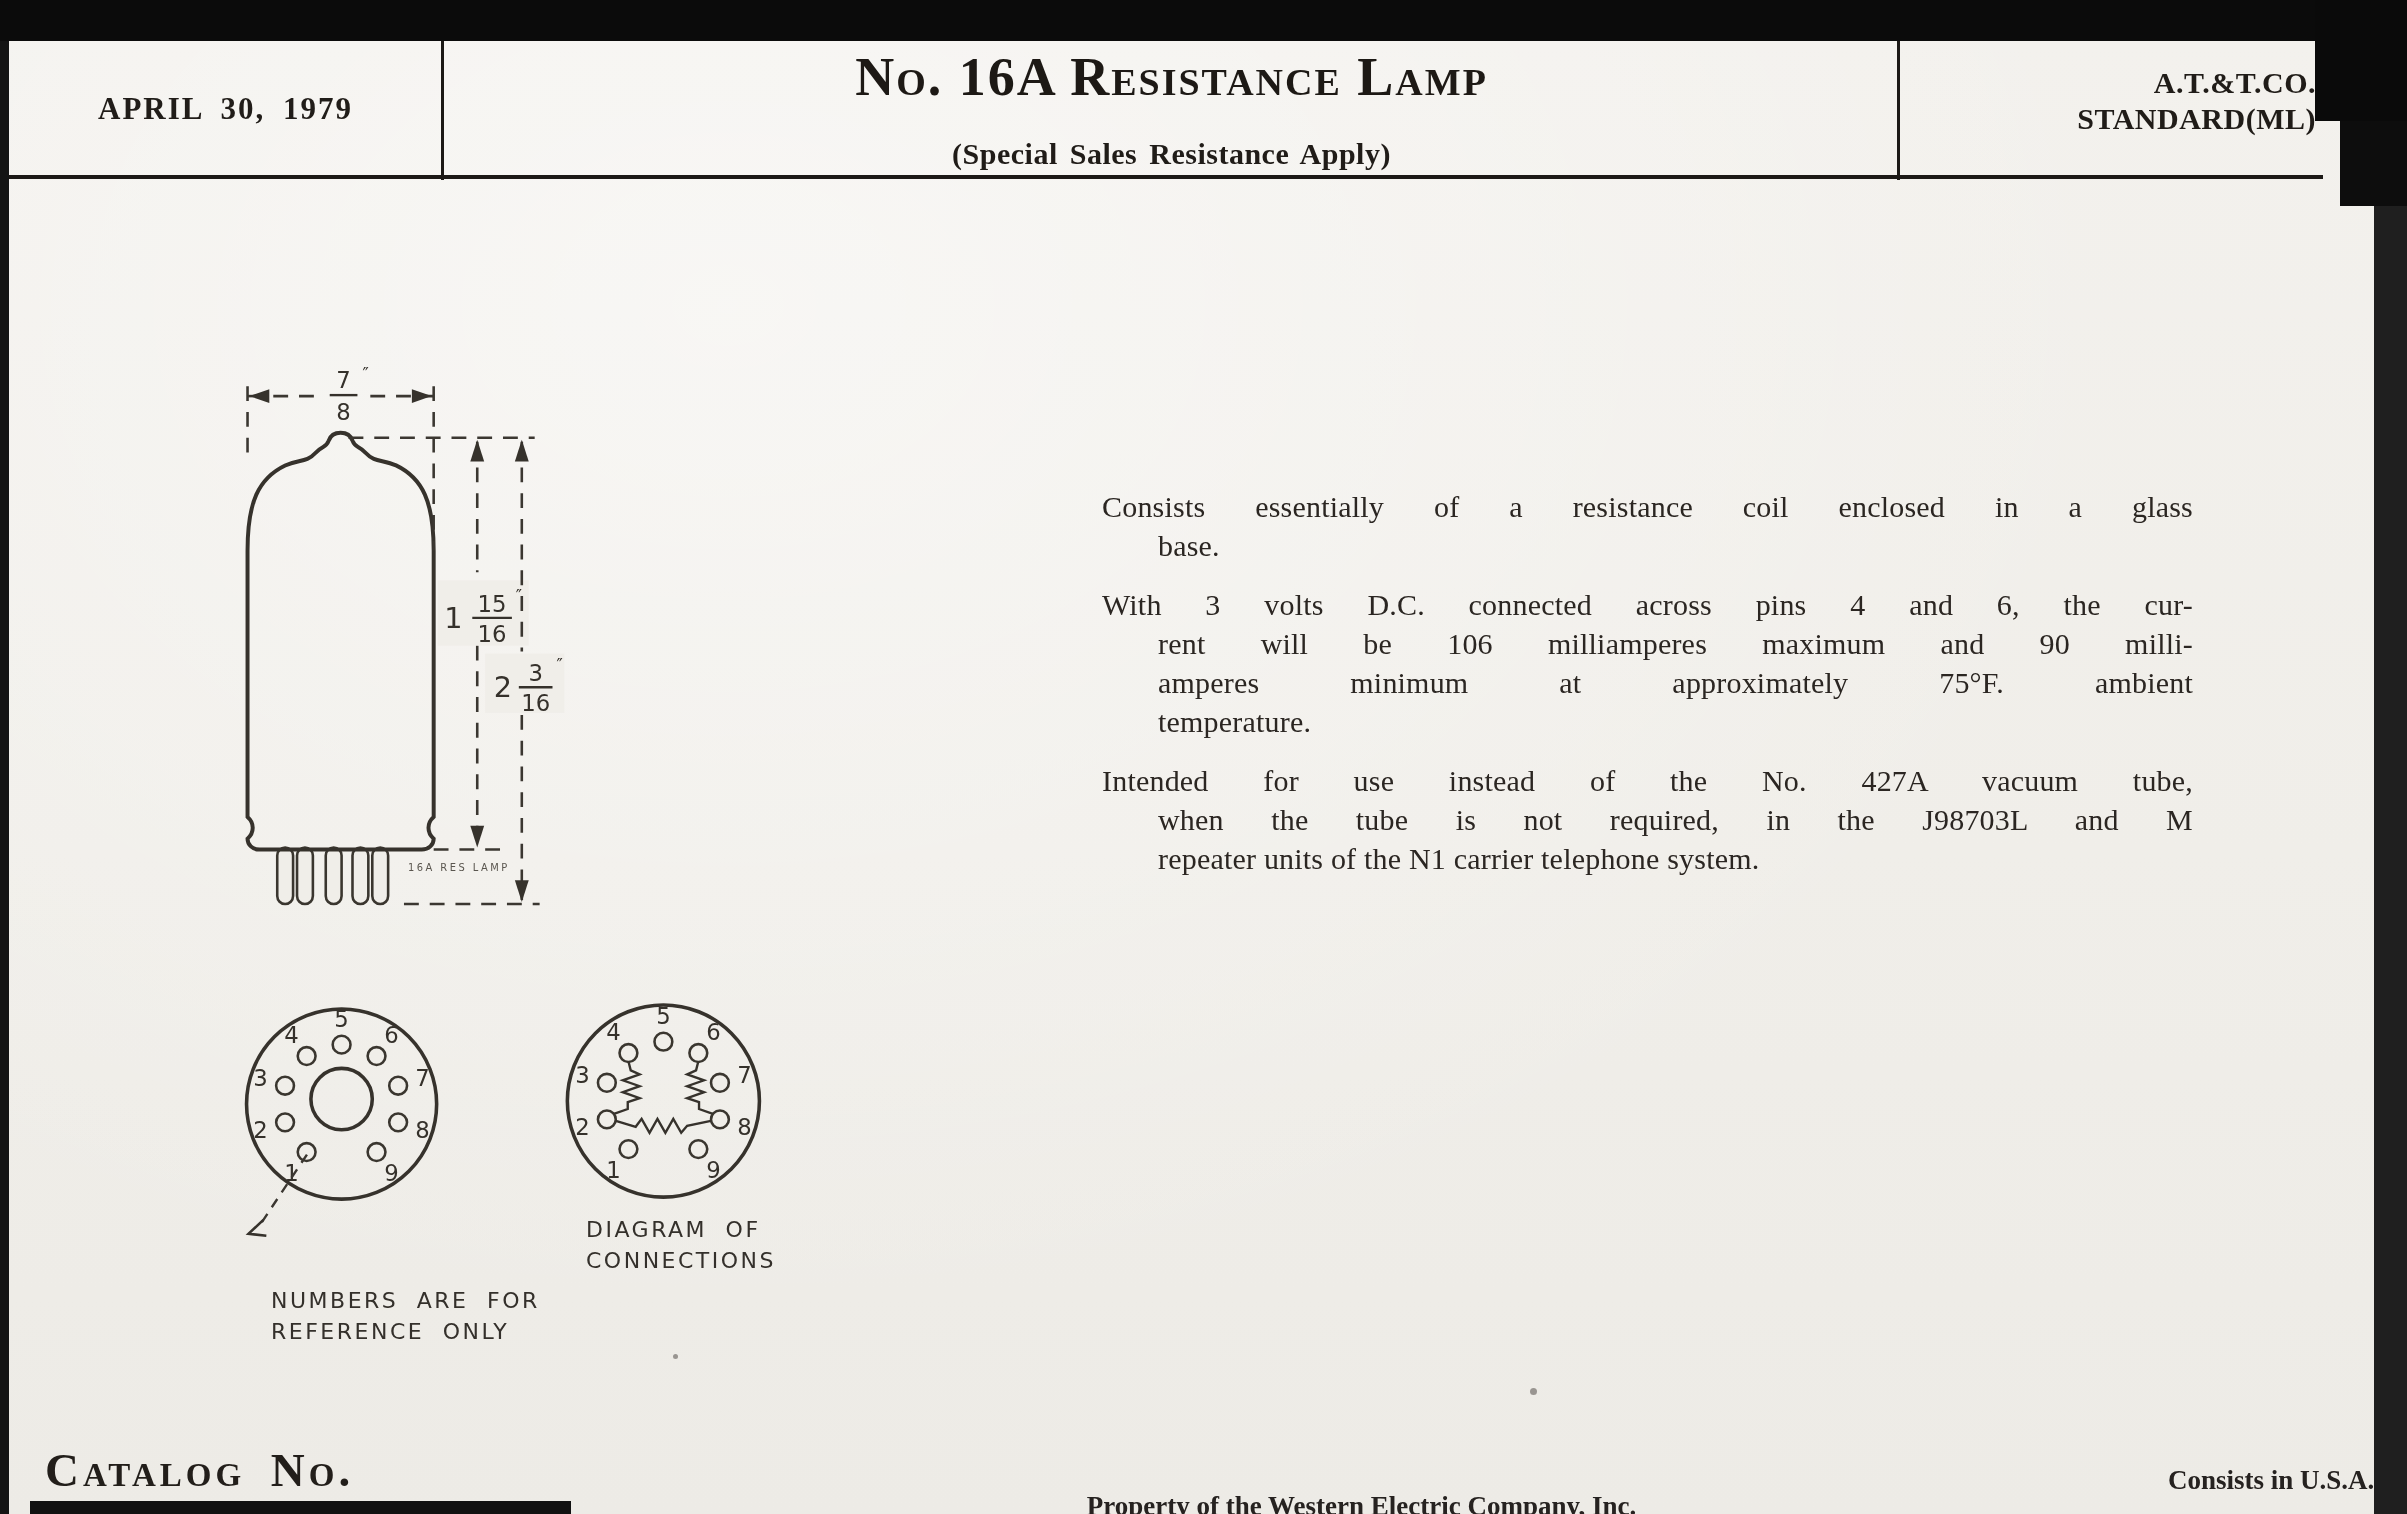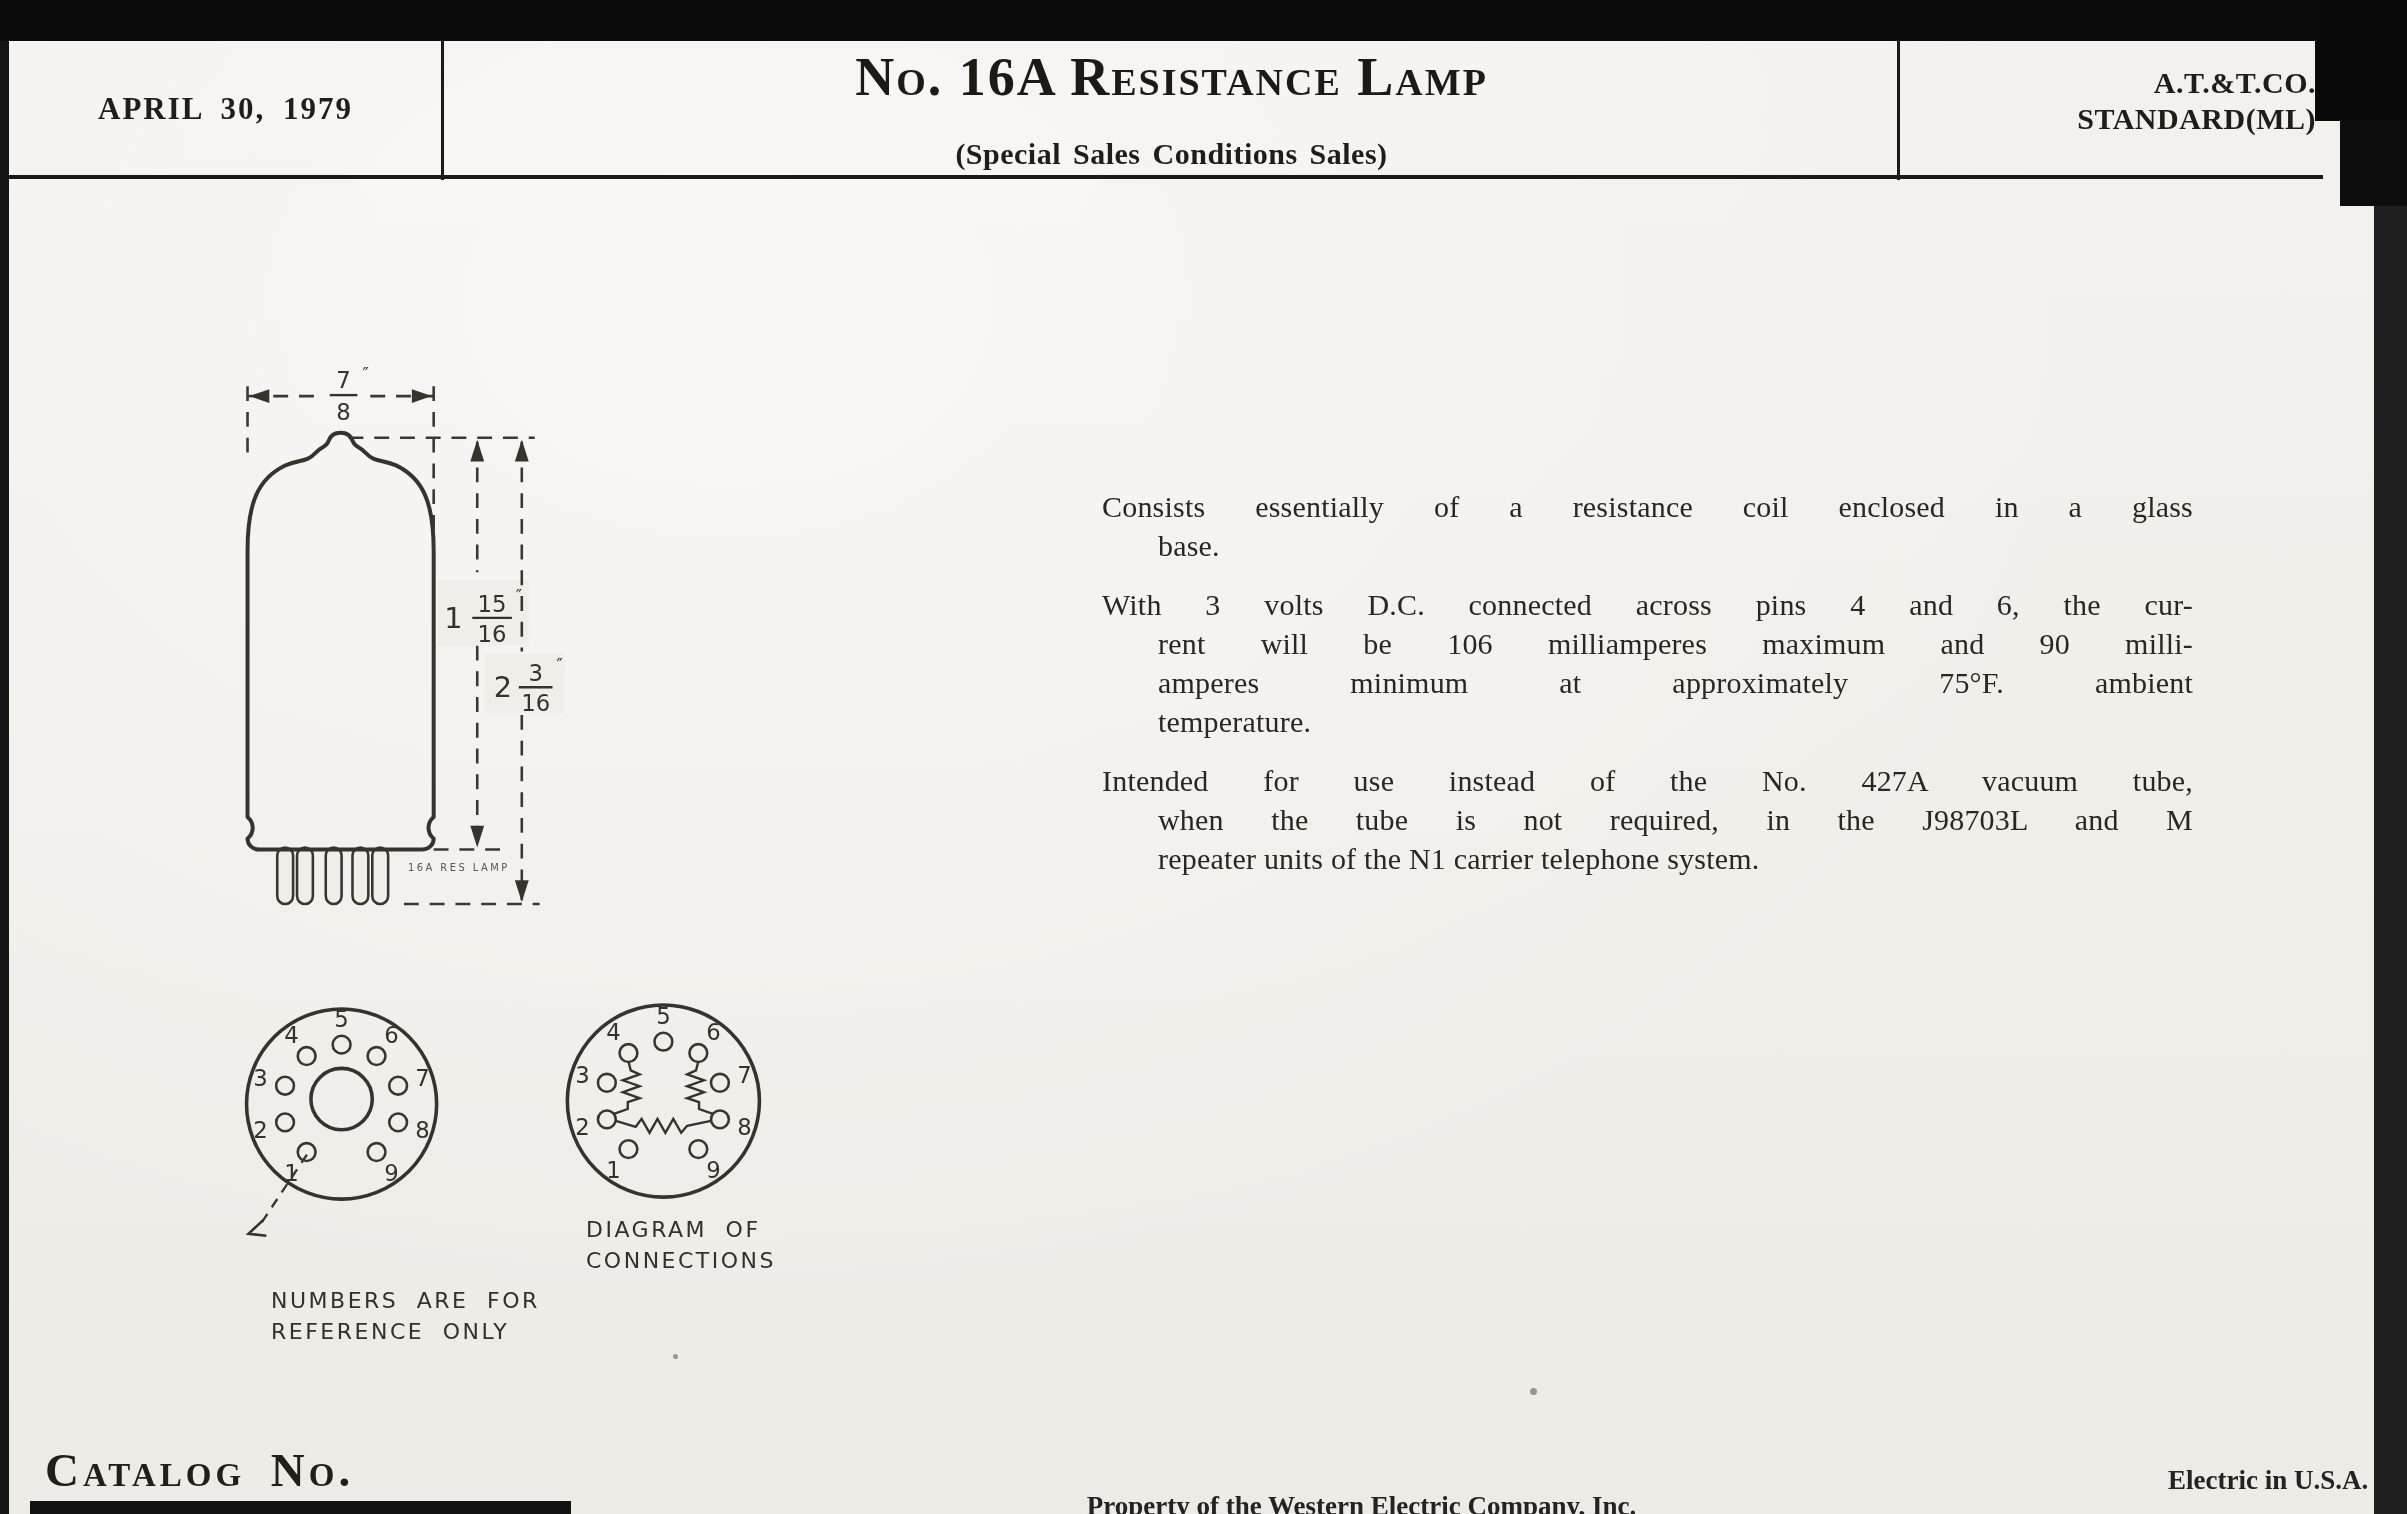--- a/index.html
+++ b/index.html
@@ -68,21 +68,21 @@
 <body>
 
 <div class="stage">
   <div class="paper"></div>
 
   <div class="vline" style="left:441px;"></div>
   <div class="vline" style="left:1897px;"></div>
   <div class="hrule"></div>
   <div class="h-date">APRIL 30, 1979</div>
   <div class="h-title">No. 16A Resistance Lamp</div>
-  <div class="h-sub">(Special Sales Conditions Sales)</div>
+  <div class="h-sub">(Special Sales Resistance Apply)</div>
   <div class="h-org">
     <div>A.T.&amp;T.CO.</div>
     <div>STANDARD(ML)</div>
   </div>
 
   <svg class="drawing" viewBox="0 0 2432 1530">
 
     <g>
 
       <g>
@@ -235,21 +235,21 @@
       </div>
       <div class="para">
         <div class="pline just">Intended for use instead of the No. 427A vacuum tube,</div>
         <div class="pline cont just">when the tube is not required, in the J98703L and M</div>
         <div class="pline cont">repeater units of the N1 carrier telephone system.</div>
       </div>
     </div>
 
   <div class="f-catalog">Catalog No.</div>
   <div class="f-prop">Property of the Western Electric Company, Inc.</div>
-  <div class="f-printed">Electric in U.S.A.</div>
+  <div class="f-printed">Consists in U.S.A.</div>
 
   <div class="band-top"></div>
   <div class="edge-left"></div>
   <div class="corner-tr"></div>
   <div class="edge-right-u"></div>
   <div class="edge-right"></div>
   <div class="bar-bl"></div>
   <div class="speck" style="left:1530px;top:1388px;"></div>
   <div class="speck" style="left:673px;top:1354px;width:5px;height:5px;"></div>
 </div>

